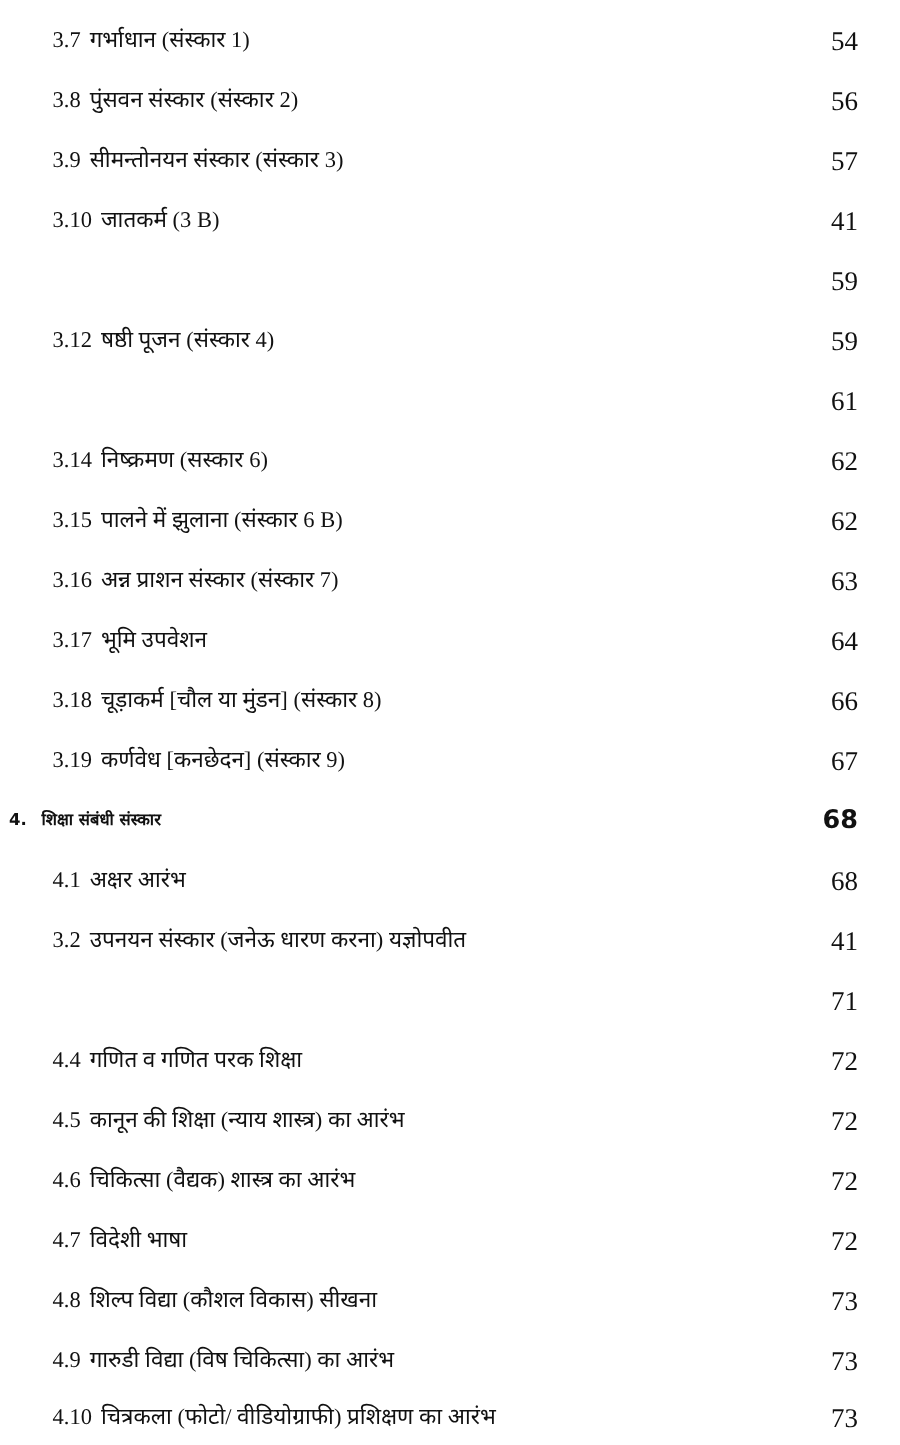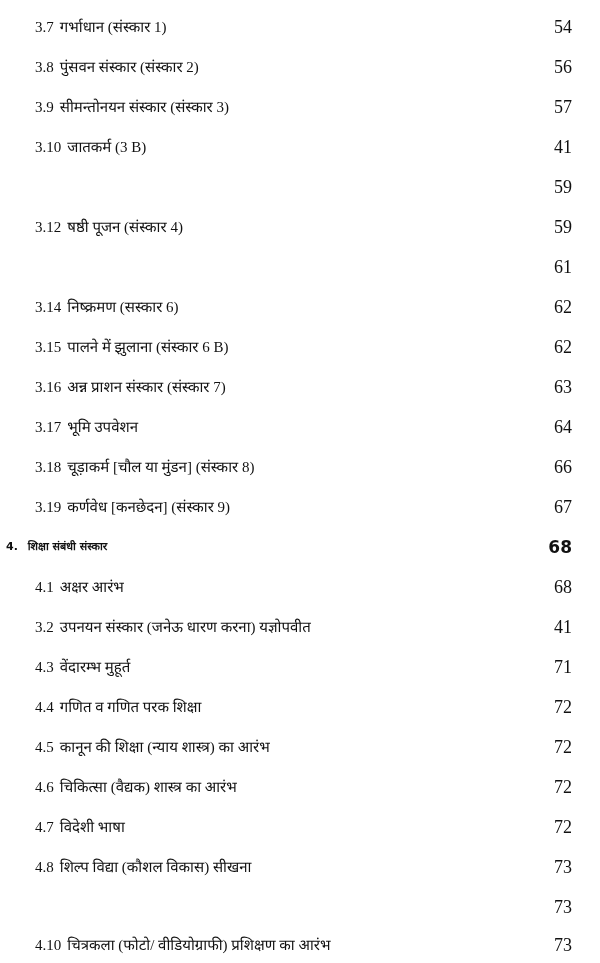--- a/index.html
+++ b/index.html
@@ -73,21 +73,20 @@
     </div>
   <div class="row" style="top:570px">
       <span class="label"><span class="num">4.1</span><span>अक्षर आरंभ</span></span>
       <span class="page">68</span>
     </div>
   <div class="row" style="top:610px">
       <span class="label"><span class="num">3.2</span><span>उपनयन संस्कार (जनेऊ धारण करना) यज्ञोपवीत</span></span>
       <span class="page">41</span>
     </div>
   <div class="row" style="top:650px">
-      <span class="label"><span class="num">4.3</span><span>वेंदारम्भ मुहूर्त</span></span>
       <span class="page">71</span>
     </div>
   <div class="row" style="top:690px">
       <span class="label"><span class="num">4.4</span><span>गणित व गणित परक शिक्षा</span></span>
       <span class="page">72</span>
     </div>
   <div class="row" style="top:730px">
       <span class="label"><span class="num">4.5</span><span>कानून की शिक्षा (न्याय शास्त्र) का आरंभ</span></span>
       <span class="page">72</span>
     </div>
@@ -97,19 +96,20 @@
     </div>
   <div class="row" style="top:810px">
       <span class="label"><span class="num">4.7</span><span>विदेशी भाषा</span></span>
       <span class="page">72</span>
     </div>
   <div class="row" style="top:850px">
       <span class="label"><span class="num">4.8</span><span>शिल्प विद्या (कौशल विकास) सीखना</span></span>
       <span class="page">73</span>
     </div>
   <div class="row" style="top:890px">
+      <span class="label"><span class="num">4.9</span><span>गारुडी विद्या (विष चिकित्सा) का आरंभ</span></span>
       <span class="page">73</span>
     </div>
   <div class="row" style="top:928px">
       <span class="label"><span class="num">4.10</span><span>चित्रकला (फोटो/ वीडियोग्राफी) प्रशिक्षण का आरंभ</span></span>
       <span class="page">73</span>
     </div>
 </div>
 
 </body></html>

